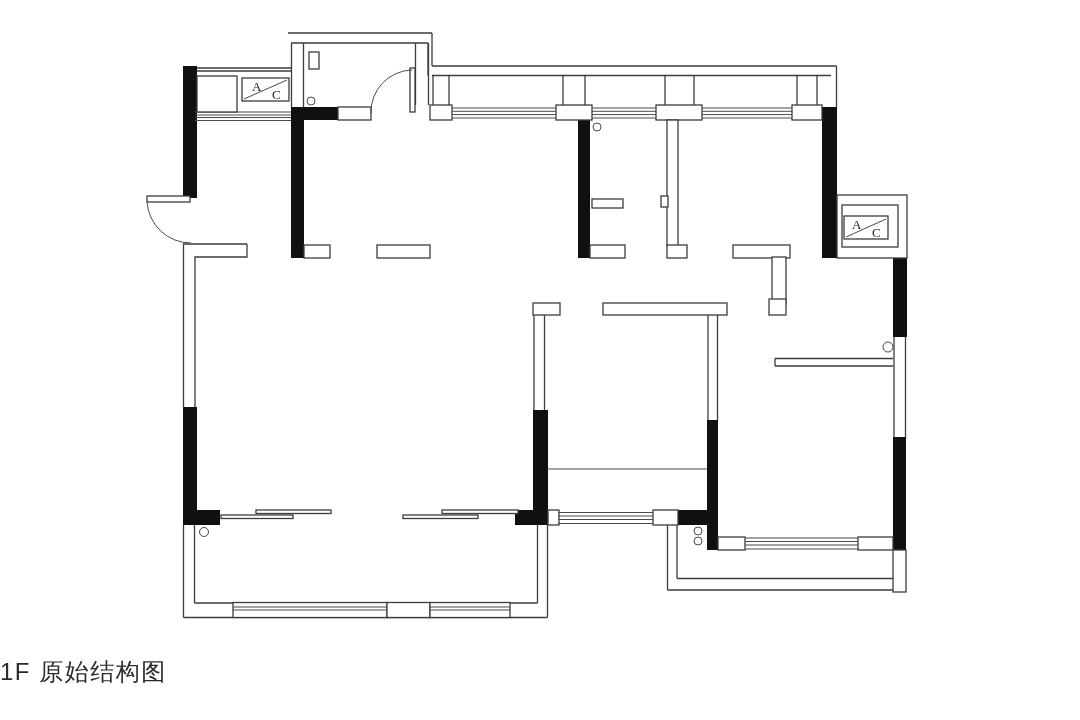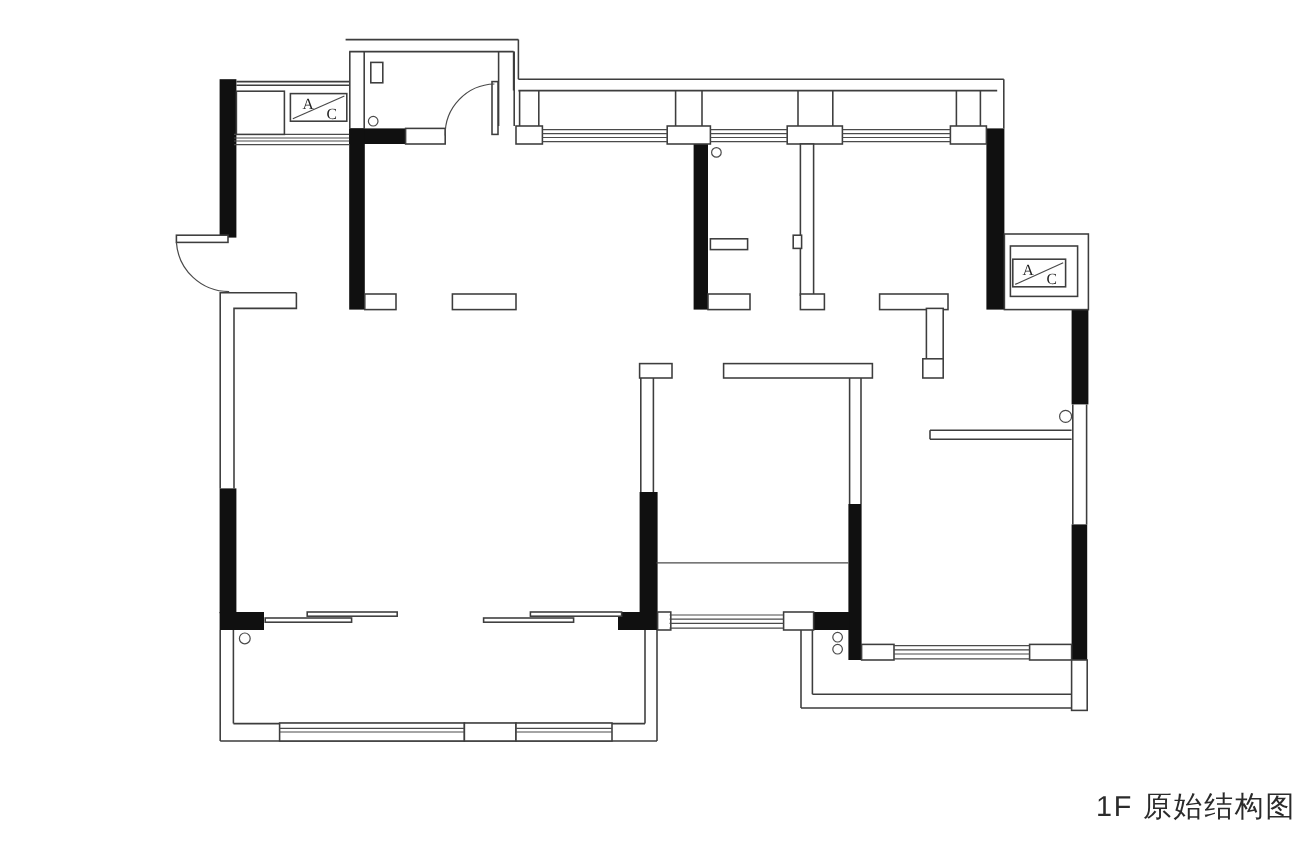--- a/index.html
+++ b/index.html
@@ -5,21 +5,21 @@
   html,body{margin:0;padding:0;background:#ffffff;}
   body{width:1080px;height:720px;position:relative;overflow:hidden;
        font-family:"Liberation Sans",sans-serif;}
   .stage{position:absolute;inset:0;background:#fff;}
   svg{position:absolute;left:0;top:0;}
   .w  {stroke:#3d3d3d;stroke-width:1.3;fill:none;stroke-linecap:butt;}
   .wt {stroke:#4a4a4a;stroke-width:1;fill:none;}
   .wf {fill:#ffffff;stroke:#3d3d3d;stroke-width:1.3;}
   .b  {fill:#101010;stroke:none;}
   text.acl{font-family:"Liberation Serif",serif;font-size:13px;fill:#222;}
-  .caption{position:absolute;left:0;right:0;top:656px;text-align:right;
+  .caption{position:absolute;left:0;right:0;top:656px;text-align:left;
            font-size:24px;letter-spacing:1.5px;color:#2b2b2b;}
 </style>
 </head>
 <body>
 
 <div class="stage">
 <svg width="1080" height="720" viewBox="0 0 1080 720">
 
   <g>
     <rect class="b" x="183" y="66" width="14" height="132"></rect>

